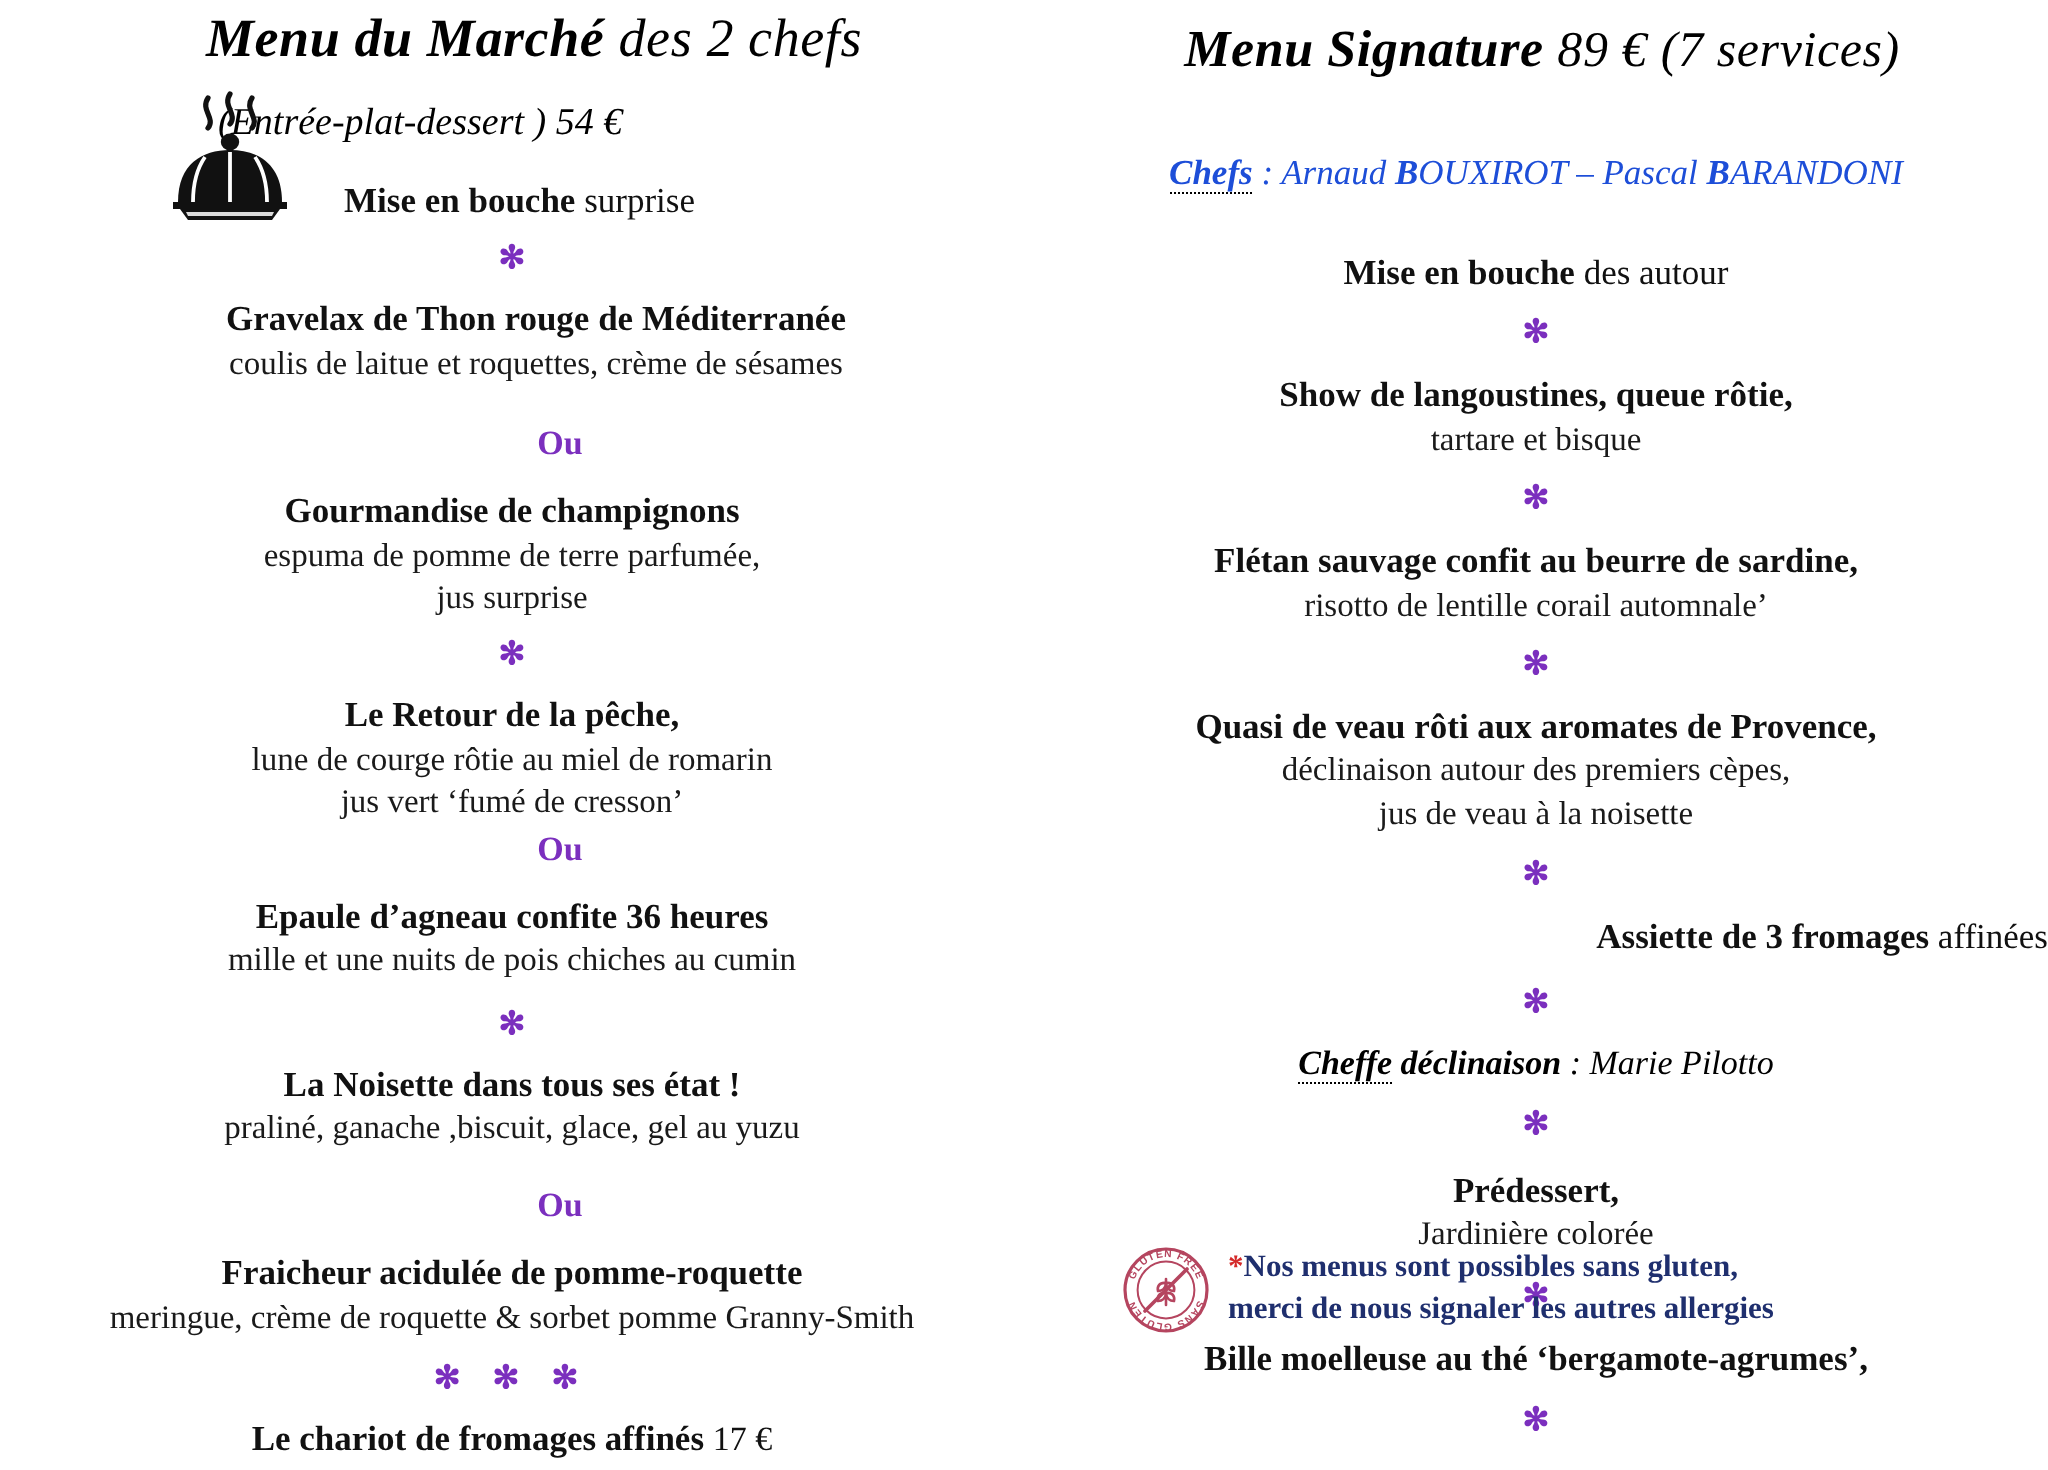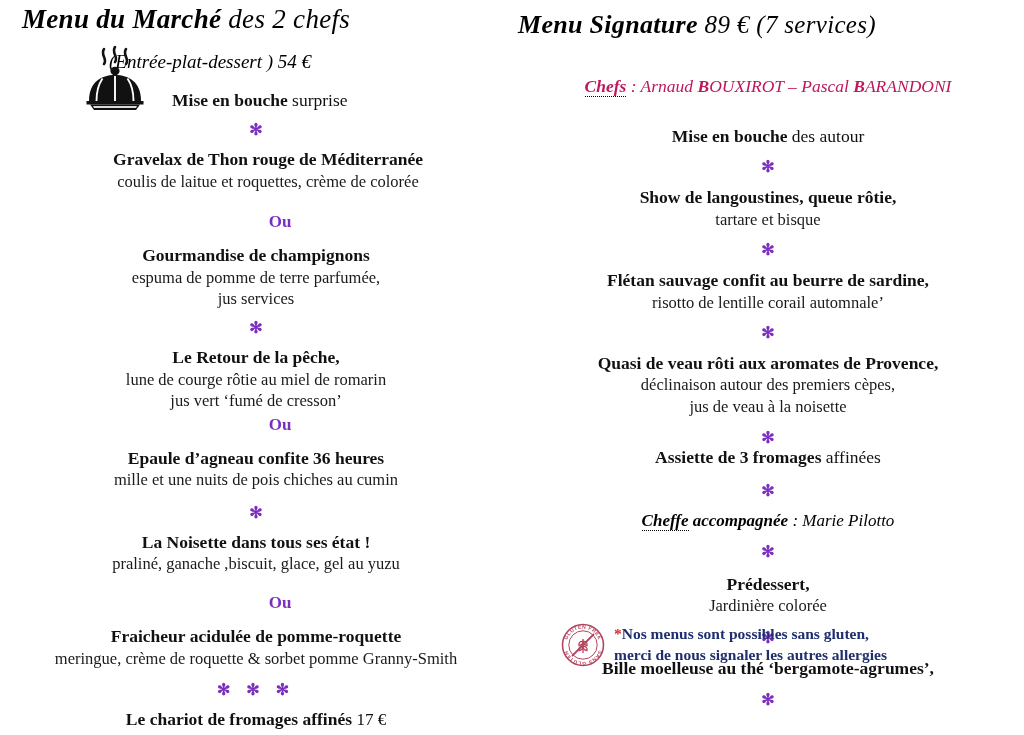--- a/index.html
+++ b/index.html
@@ -27,21 +27,21 @@
   }
   .col-left  { left: 0px;   width: 512px; padding-top: 4px; }
   .col-right { left: 512px; width: 512px; padding-top: 10px; }
 
   
   .menu-title {
     font-family: "Liberation Serif", "DejaVu Serif", serif;
     font-style: italic;
     font-weight: bold;
     font-size: 27px;
-    text-align: left;
+    text-align: center;
     white-space: nowrap;
     letter-spacing: 0.3px;
     color: #000;
   }
   .menu-title .light {
     font-weight: normal;
   }
   .title-left  { margin-left: 22px; }
   .title-right { margin-left: 6px; font-size: 26px; }
   .title-right .price { font-weight: normal; font-size: 25px; }
@@ -55,21 +55,21 @@
     color: #000;
     white-space: nowrap;
   }
 
   
   .chefs-line {
     font-style: italic;
     font-size: 17.5px;
     text-align: center;
     margin-top: 36px;
-    color: #be185d;
+    color: #1d4ed8;
     white-space: nowrap;
   }
   .chefs-line .kw {
     font-weight: bold;
     border-bottom: 1.5px dotted #000;
   }
   .chefs-line .nm-cap { font-weight: bold; }
 
   .patissiere-line {
     font-style: italic;
@@ -208,29 +208,29 @@
     </div>
 
     <div class="course mise-en-bouche-left">
       <div class="name"><span>Mise en bouche</span><span class="reg"> surprise</span></div>
     </div>
 
     <div class="sep sep-1" style="margin-top:11px;">✻</div>
 
     <div class="course" style="margin-top:10px;padding-left:24px;">
       <div class="name">Gravelax de Thon rouge de Méditerranée</div>
-      <div class="desc">coulis de laitue et roquettes, crème de colorée</div>
+      <div class="desc">coulis de laitue et roquettes, crème de sésames</div>
     </div>
 
     <div class="ou" style="margin-top:20px;">Ou</div>
 
     <div class="course" style="margin-top:12px;">
       <div class="name">Gourmandise de champignons</div>
       <div class="desc">espuma de pomme de terre parfumée,</div>
-      <div class="desc">jus services</div>
+      <div class="desc">jus surprise</div>
     </div>
 
     <div class="sep sep-1" style="margin-top:11px;">✻</div>
 
     <div class="course" style="margin-top:10px;">
       <div class="name">Le Retour de la pêche,</div>
       <div class="desc">lune de courge rôtie au miel de romarin</div>
       <div class="desc">jus vert ‘fumé de cresson’</div>
     </div>
 
@@ -297,28 +297,28 @@
     <div class="sep sep-1" style="margin-top:12px;">✻</div>
 
     <div class="course" style="margin-top:11px;">
       <div class="name">Quasi de veau rôti aux aromates de Provence,</div>
       <div class="desc">déclinaison autour des premiers cèpes,</div>
       <div class="desc">jus de veau à la noisette</div>
     </div>
 
     <div class="sep sep-1" style="margin-top:13px;">✻</div>
 
-    <div class="course" style="">
+    <div class="course" style="margin-top:11px;text-align:right;">
       <div class="name"><span>Assiette de 3 fromages</span><span class="reg"> affinées</span></div>
     </div>
 
     <div class="sep sep-1" style="margin-top:14px;">✻</div>
 
     <div class="patissiere-line" style="margin-top:12px;">
-      <span class="kw">Cheffe</span><span class="role"> accompagnée</span><span> : </span><span>Marie Pilotto</span>
+      <span class="kw">Cheffe</span><span class="role"> déclinaison</span><span> : </span><span>Marie Pilotto</span>
     </div>
 
     <div class="sep sep-1" style="margin-top:13px;">✻</div>
 
     <div class="course" style="margin-top:13px;">
       <div class="name">Prédessert,</div>
       <div class="desc">Jardinière colorée</div>
     </div>
 
     <div class="sep sep-1" style="margin-top:13px;">✻</div>

